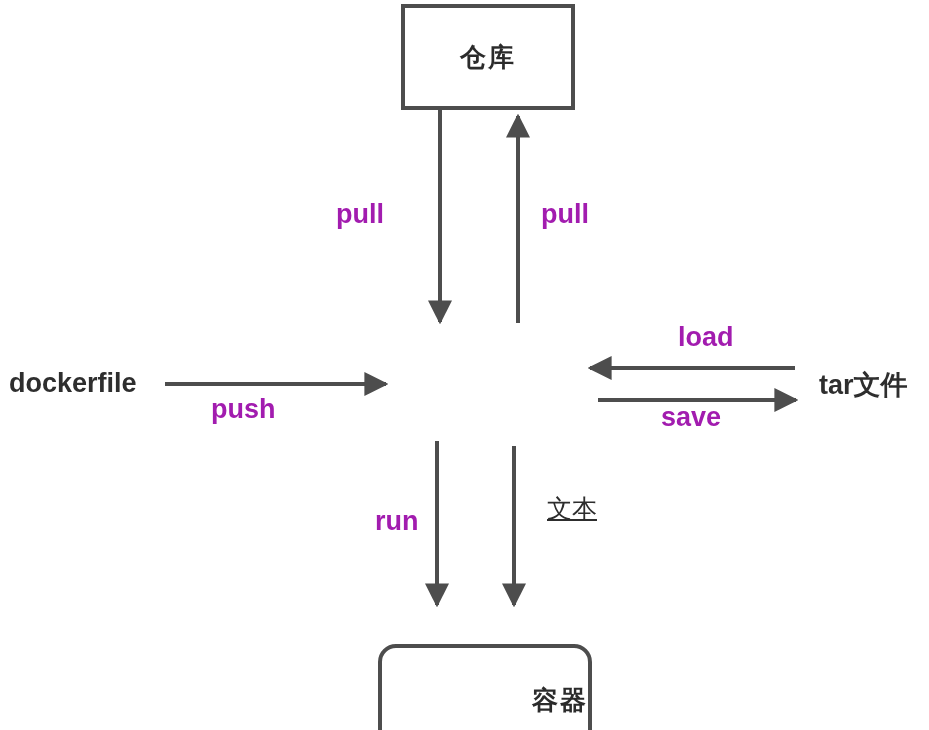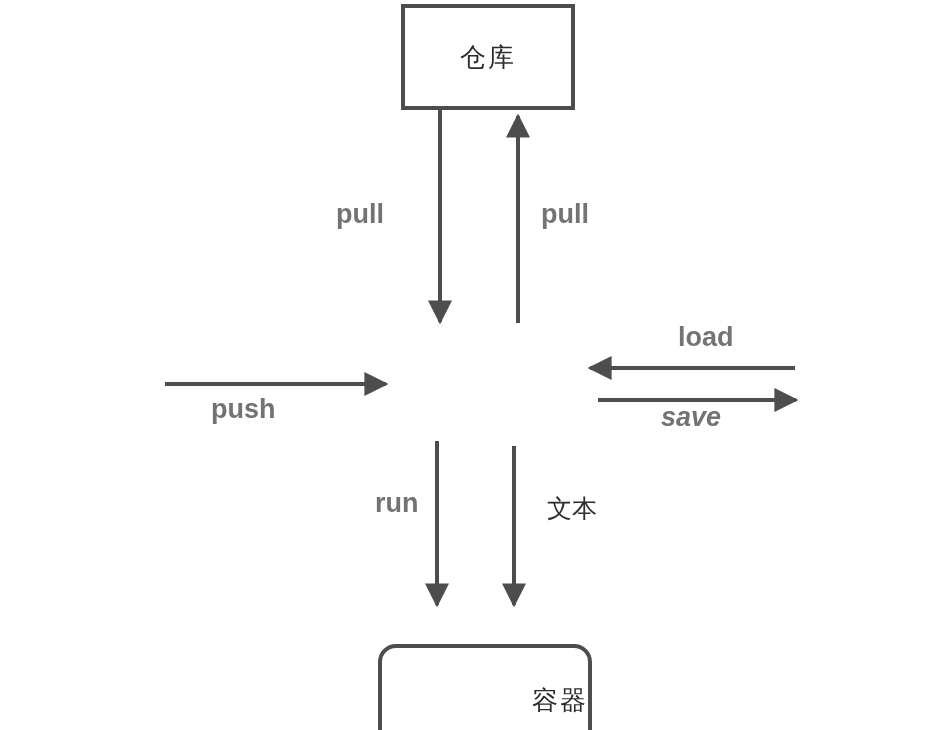--- a/index.html
+++ b/index.html
@@ -16,21 +16,21 @@
     overflow: hidden;
   }
   .node {
     position: absolute;
     box-sizing: border-box;
     background: #ffffff;
     border: 4px solid #4d4d4d;
     display: flex;
     align-items: center;
     justify-content: center;
-    font-weight: normal;
+    font-weight: bold;
     font-size: 26px;
     color: #2b2b2b;
     letter-spacing: 2px;
   }
   #node-repository {
     left: 401px; top: 4px;
     width: 174px; height: 106px;
   }
   #node-image {
     left: 388px; top: 319px;
@@ -49,36 +49,37 @@
     font-size: 27px;
     color: #2e2e2e;
     white-space: nowrap;
   }
   #label-dockerfile { left: 9px;  top: 368px; }
   #label-tarfile    { left: 819px; top: 367px; }
   .edge-label {
     position: absolute;
     font-weight: bold;
     font-size: 27px;
-    color: #737373;
+    color: #a21caf;
     white-space: nowrap;
   }
   #edge-label-pull  { left: 336px; top: 199px; }
   #edge-label-push  { left: 541px; top: 199px; }
   #edge-label-build { left: 211px; top: 394px; }
   #edge-label-load  { left: 663px; top: 322px; margin-left: 15px; }
-  #edge-label-save  { left: 661px; top: 402px; font-style: italic; }
-  #edge-label-run   { left: 375px; top: 488px; }
+  #edge-label-save  { left: 661px; top: 402px; }
+  #edge-label-run   { left: 375px; top: 506px; }
   #edge-label-text {
     position: absolute;
     left: 547px; top: 492px;
     font-weight: normal;
     font-size: 25px;
     color: #2d2d2d;
     white-space: nowrap;
+    text-decoration: underline;
   }
   #arrow-layer {
     position: absolute;
     left: 0; top: 0;
     width: 929px; height: 730px;
   }
   #arrow-layer line {
     stroke: #4d4d4d;
     stroke-width: 4;
   }
@@ -105,21 +106,23 @@
 
   <div id="node-repository" class="node">
     <span>仓库</span>
   </div>
 
 
   <div id="node-container" class="node">
     <span>容器</span>
   </div>
 
+  <div id="label-dockerfile" class="side-label">dockerfile</div>
 
+  <div id="label-tarfile" class="side-label">tar文件</div>
 
   <div id="edge-label-pull" class="edge-label">pull</div>
 
   <div id="edge-label-push" class="edge-label">pull</div>
 
   <div id="edge-label-build" class="edge-label">push</div>
 
   <div id="edge-label-load" class="edge-label">load</div>
 
   <div id="edge-label-save" class="edge-label">save</div>

